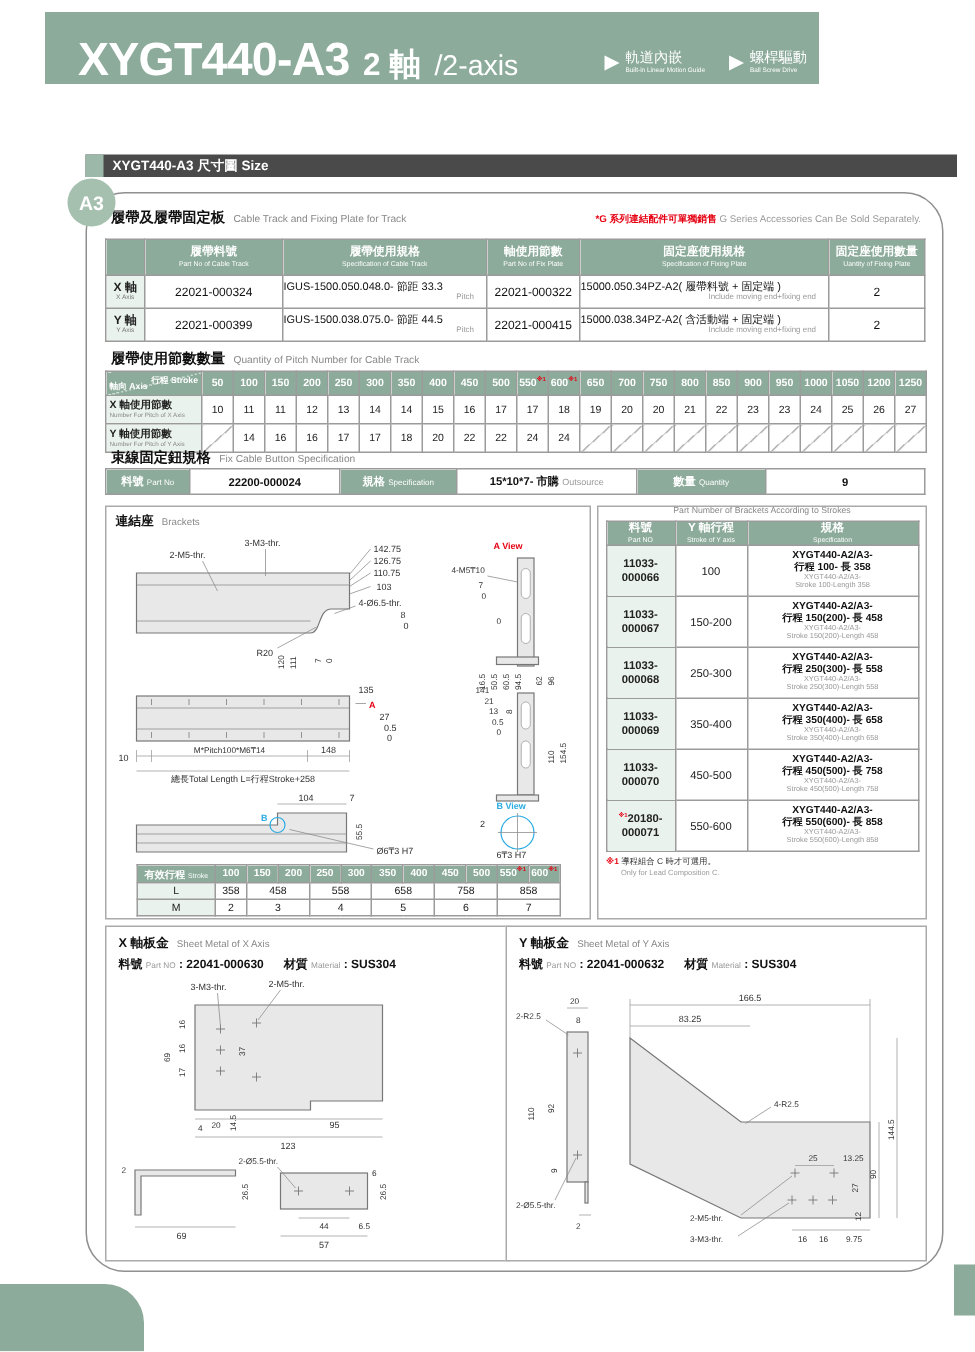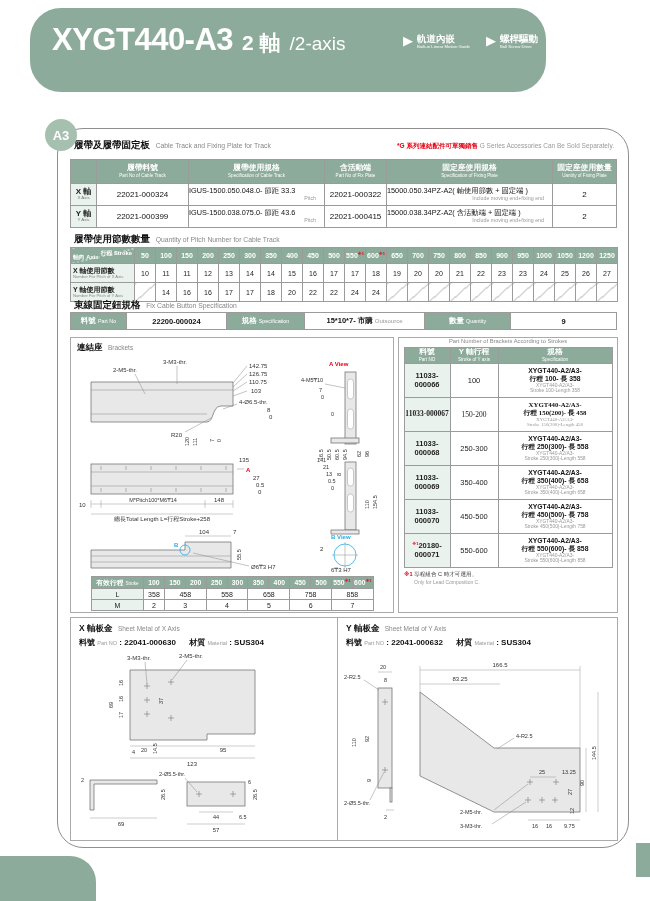--- a/index.html
+++ b/index.html
@@ -1,27 +1,27 @@
 <!DOCTYPE html>
 <html><head>
 <meta charset="utf-8">
 <style>
   html,body{margin:0;padding:0;background:#fff;}
   .page{position:relative;width:650px;height:901px;background:#fff;overflow:hidden;
         font-family:"Liberation Sans","DejaVu Sans",sans-serif;color:#222;}
   
-  .hdr{position:absolute;left:30px;top:8px;width:516px;height:84px;background:#8cab9b;border-radius:31px;}
+  .hdr{position:absolute;left:30px;top:8px;width:516px;height:48px;background:#8cab9b;}
   .hdr-row{position:absolute;left:22px;top:14px;display:flex;align-items:baseline;gap:9px;color:#fff;white-space:nowrap;}
   .hdr-t1{font-size:31px;font-weight:bold;letter-spacing:-0.5px;}
   .hdr-t2{font-size:21px;font-weight:bold;}
   .hdr-t3{font-size:19px;font-weight:normal;}
   .feats{position:absolute;right:8px;top:26px;display:flex;gap:16px;color:#fff;}
   .feat{display:flex;align-items:flex-start;gap:4px;}
   .tri{font-size:13px;line-height:1;}
-  .f-cn{font-size:9.5px;font-weight:bold;line-height:1.1;}
+  .f-cn{font-size:9.5px;font-weight:normal;line-height:1.1;}
   .f-en{font-size:4.3px;line-height:1.3;}
   
   .sizebar{position:absolute;left:57px;top:103px;width:581px;height:15px;background:#4a4a4a;color:#fff;
            font-size:9px;font-weight:bold;line-height:15px;white-space:nowrap;}
   .sizebar .sq{display:inline-block;width:12px;height:15px;background:#9cb8a9;vertical-align:top;}
   .sizebar .txt{margin-left:6px;}
   .badge{position:absolute;left:45px;top:119px;width:32px;height:32px;border-radius:50%;background:#a6c0b0;
          color:#fff;font-size:13px;font-weight:bold;display:flex;align-items:center;justify-content:center;z-index:3;}
   
   .cbox{position:absolute;left:57px;top:128px;width:570px;height:718px;border:1px solid #8f8f8f;border-radius:26px;}
@@ -118,20 +118,23 @@
       <div class="feat">
         <span class="tri">▶</span>
         <span>
           <span class="f-cn" style="display:block">螺桿驅動</span>
           <span class="f-en" style="display:block">Ball Screw Drive</span>
         </span>
       </div>
     </div>
   </div>
 
+  <div class="sizebar">
+    <span class="sq"></span><span class="txt">XYGT440-A3 尺寸圖 Size</span>
+  </div>
   <div class="badge">A3</div>
 
   <div class="cbox">
 
     <div class="abs sec-title" style="left:16px;top:10px;">
       <span>履帶及履帶固定板</span>
       <span class="en">Cable Track and Fixing Plate for Track</span>
     </div>
     <div class="abs note-red" style="right:14px;top:13px;">
       <span>*G 系列連結配件可單獨銷售</span>
@@ -152,21 +155,21 @@
         <th class="gh"></th>
         <th class="gh">
               <span class="cn">履帶料號</span>
               <span class="en">Part No of Cable Track</span>
             </th>
         <th class="gh">
               <span class="cn">履帶使用規格</span>
               <span class="en">Specification of Cable Track</span>
             </th>
         <th class="gh">
-              <span class="cn">含活動端</span>
+              <span class="cn">軸使用節數</span>
               <span class="en">Part No of Fix Plate</span>
             </th>
         <th class="gh">
               <span class="cn">固定座使用規格</span>
               <span class="en">Specification of Fixing Plate</span>
             </th>
         <th class="gh">
               <span class="cn">固定座使用數量</span>
               <span class="en">Uantity of Fixing Plate</span>
             </th>
@@ -176,33 +179,33 @@
               <span class="cn">X 軸</span>
               <span class="en">X Axis</span>
             </td>
         <td class="cellv">22021-000324</td>
         <td>
               <span class="spec-main">IGUS-1500.050.048.0- 節距 33.3</span>
               <span class="spec-sub">Pitch</span>
             </td>
         <td class="cellv">22021-000322</td>
         <td>
-              <span class="spec-main">15000.050.34PZ-A2( 軸使用節數 + 固定端 )</span>
+              <span class="spec-main">15000.050.34PZ-A2( 履帶料號 + 固定端 )</span>
               <span class="spec-sub">Include moving end+fixing end</span>
             </td>
         <td class="cellv">2</td>
       </tr>
       <tr style="height:22px;">
         <td class="lg axis-cell">
               <span class="cn">Y 軸</span>
               <span class="en">Y Axis</span>
             </td>
         <td class="cellv">22021-000399</td>
         <td>
-              <span class="spec-main">IGUS-1500.038.075.0- 節距 43.6</span>
+              <span class="spec-main">IGUS-1500.038.075.0- 節距 44.5</span>
               <span class="spec-sub">Pitch</span>
             </td>
         <td class="cellv">22021-000415</td>
         <td>
               <span class="spec-main">15000.038.34PZ-A2( 含活動端 + 固定端 )</span>
               <span class="spec-sub">Include moving end+fixing end</span>
             </td>
         <td class="cellv">2</td>
       </tr>
     </tbody>
@@ -517,21 +520,21 @@
         <tr style="height:34px;">
           <td class="lg part">11033-000066</td>
           <td class="stk">100</td>
           <td>
                 <span class="sc1">XYGT440-A2/A3-</span>
                 <span class="sc1">行程 100- 長 358</span>
                 <span class="se1">XYGT440-A2/A3-</span>
                 <span class="se1">Stroke 100-Length 358</span>
               </td>
         </tr>
-        <tr style="height:34px;font-family:Liberation Serif, serif;">
+        <tr style="height:34px;">
           <td class="lg part">11033-000067</td>
           <td class="stk">150-200</td>
           <td>
                 <span class="sc1">XYGT440-A2/A3-</span>
                 <span class="sc1">行程 150(200)- 長 458</span>
                 <span class="se1">XYGT440-A2/A3-</span>
                 <span class="se1">Stroke 150(200)-Length 458</span>
               </td>
         </tr>
         <tr style="height:34px;margin-left:33px;">

